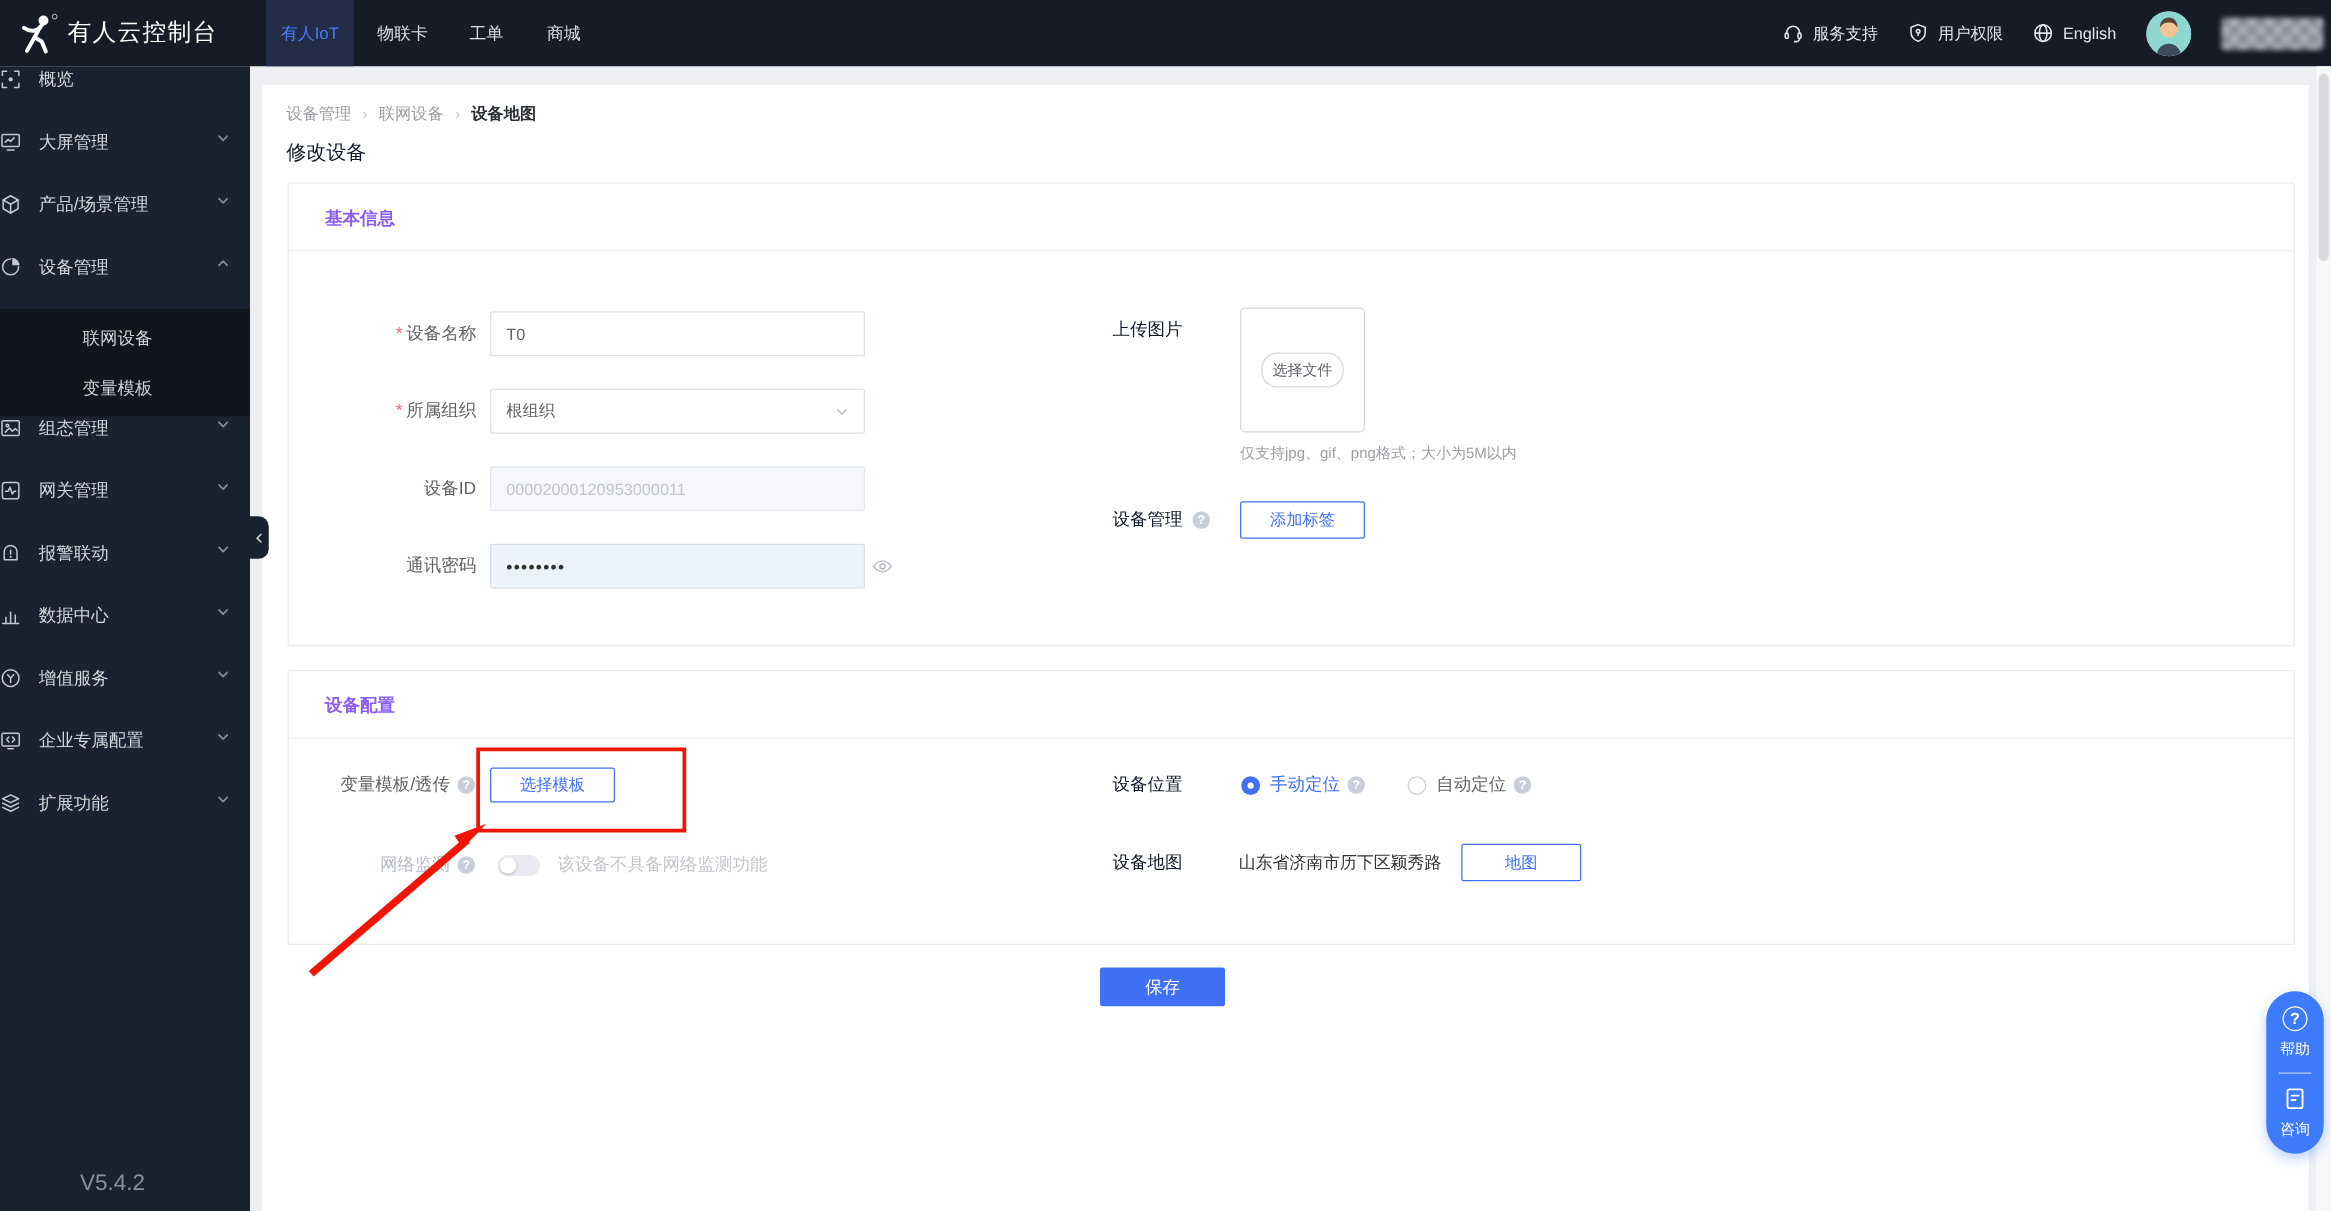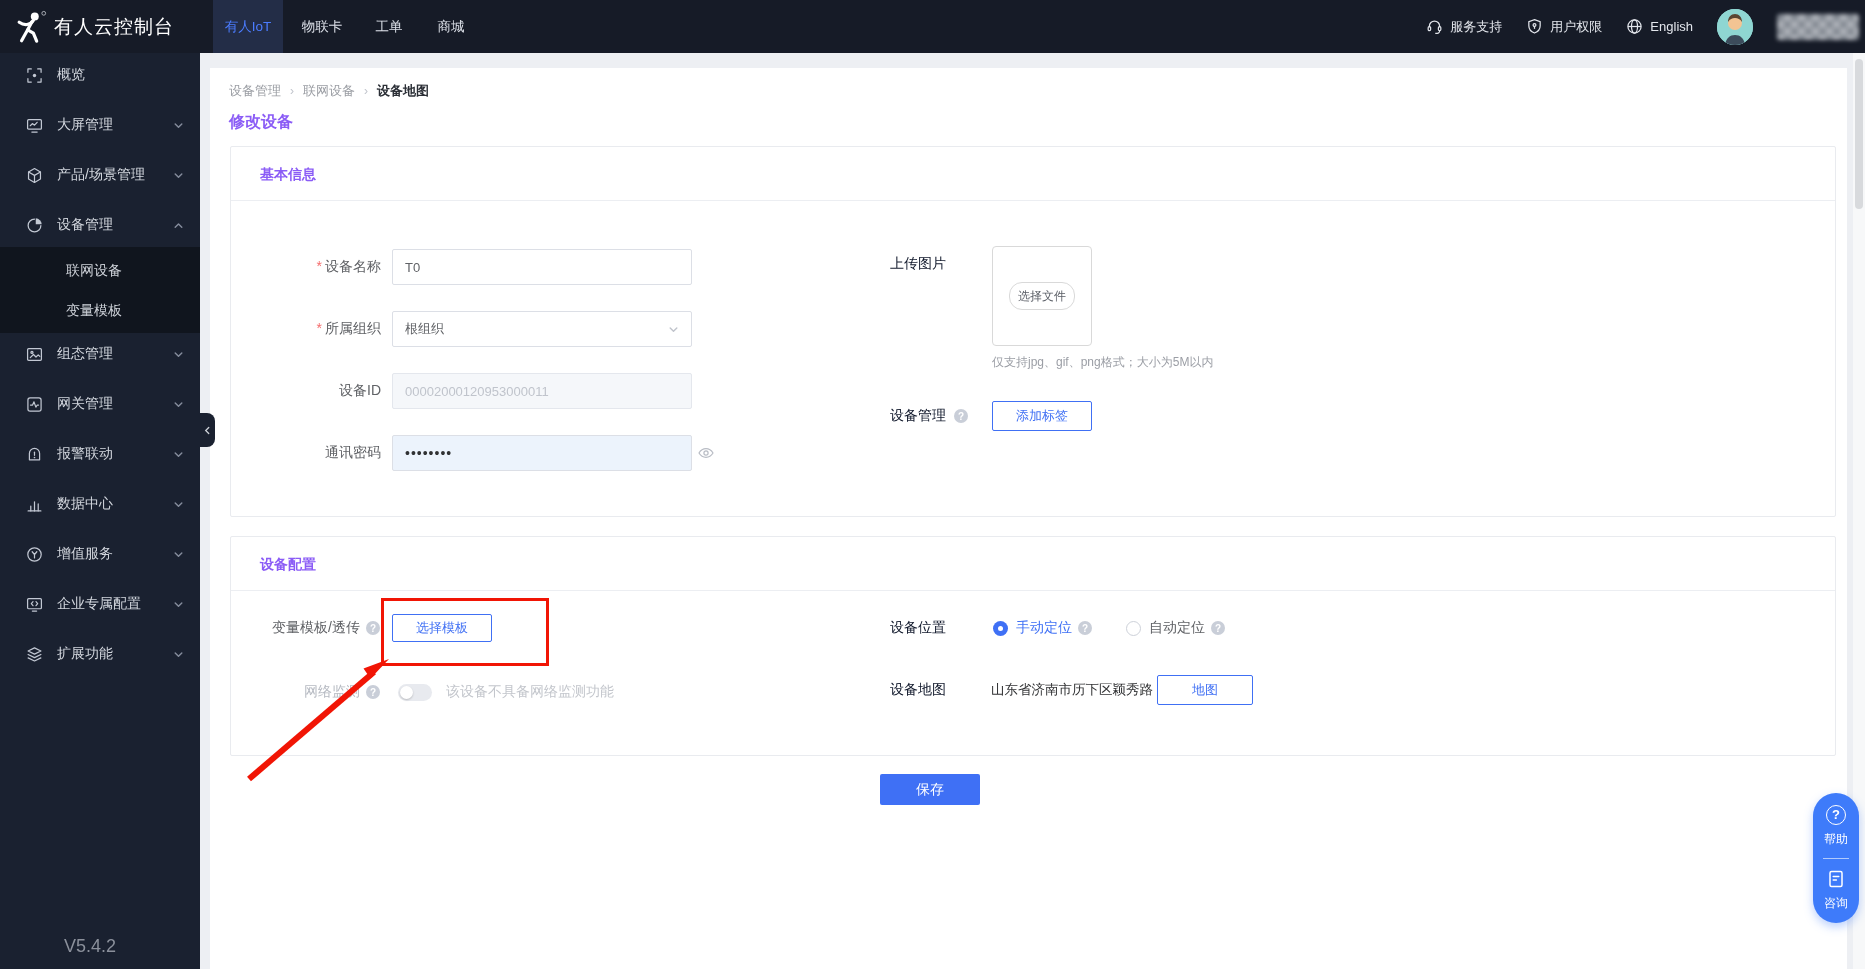--- a/index.html
+++ b/index.html
@@ -19,40 +19,40 @@
   .nav-right{position:absolute;right:6px;top:0;height:53px;display:flex;align-items:center;gap:24px}
   .nav-link{display:flex;align-items:center;gap:7px;color:#e3e6ec;font-size:13px;cursor:pointer}
   .nav-ic{width:17px;height:17px;flex:none}
   .nav-ic path,.nav-ic circle,.nav-ic rect,.nav-ic ellipse{stroke:#e3e6ec;stroke-width:1.3;fill:none}
   .avatar{width:36px;height:36px;border-radius:50%;overflow:hidden;flex:none;cursor:pointer;background:#8fd6d2}
   .name-blur{width:82px;height:26px;border-radius:3px;
     background:conic-gradient(#c7cbd1 25%,#9aa0a8 0 50%,#c7cbd1 0 75%,#9aa0a8 0) 0 0/14px 14px;
     filter:blur(2px);opacity:.85;cursor:pointer}
   
   #sidebar{position:absolute;left:0;top:53px;width:200px;height:916px;background:#1a2130;z-index:15}
-  .side-item{position:absolute;left:0;width:200px;height:40px;display:flex;align-items:center;padding-left:26px;box-sizing:border-box;cursor:pointer}
+  .side-item{position:absolute;left:0;width:200px;height:40px;display:flex;align-items:flex-start;box-sizing:border-box;cursor:pointer}
   .sicon{width:17px;height:17px;flex:none}
   .sicon path,.sicon circle,.sicon rect{stroke:#c2c8d3;stroke-width:1.15;fill:none;stroke-linecap:round;stroke-linejoin:round}
   .sicon .fl{fill:#c2c8d3;stroke:none}
   .side-label{margin-left:14px;font-size:14px;color:#d3d7de;white-space:nowrap}
   .chev{position:absolute;right:16px;width:11px;height:11px}
   .chev path{stroke:#858c9c;stroke-width:1.3;fill:none;stroke-linecap:round;stroke-linejoin:round}
   .submenu-bg{position:absolute;left:0;top:194px;width:200px;height:86px;background:#10151e}
   .sub-item{position:absolute;left:0;width:200px;height:40px;line-height:40px;padding-left:66px;box-sizing:border-box;font-size:14px;color:#ced2d9;cursor:pointer}
   .version{position:absolute;left:64px;bottom:12px;font-size:18px;color:#8b909b}
   .collapse-tab{position:absolute;left:200px;top:413px;width:15px;height:34px;background:#1a2130;border-radius:0 8px 8px 0;display:flex;align-items:center;justify-content:center;cursor:pointer;z-index:16}
   .collapse-tab svg{width:9px;height:9px}
   .collapse-tab path{stroke:#cfd3da;stroke-width:1.4;fill:none;stroke-linecap:round}
   
   #panel{position:absolute;left:210px;top:68px;width:1637px;height:901px;background:#ffffff;z-index:1}
   .crumb{font-size:13px;color:#9a9da3;display:flex;align-items:center;gap:9px}
   .crumb .sep{color:#c0c4cc;font-size:12px}
   .crumb .last{color:#2b2f36;font-weight:600}
   .crumb-item{cursor:pointer}
-  .page-title{font-size:16px;font-weight:700;color:#8b5cf6}
+  .page-title{font-size:16px;font-weight:400;color:#0f172a}
   .card{position:absolute;background:#fff;border:1px solid #e9ebef;border-radius:2px;box-sizing:border-box;z-index:2}
   .card-head{position:absolute;left:0;top:0;right:0;height:54px;border-bottom:1px solid #eceef2;box-sizing:border-box}
   .card-title{position:absolute;left:29px;top:0;line-height:54px;font-size:14px;font-weight:600;color:#8b5cf6}
   .frow{position:absolute;display:flex;align-items:center}
   .flabel{width:121px;text-align:right;font-size:14px;color:#606266;flex:none;white-space:nowrap}
   .flabel2{width:100px;text-align:right;font-size:14px;color:#606266;flex:none;white-space:nowrap}
   .rlabel{width:155px;text-align:right;font-size:14px;color:#0f172a;flex:none;white-space:nowrap}
   .req{color:#f56c6c;margin-right:3px;font-size:14px}
   .input{height:36px;width:300px;border:1px solid #dcdfe6;border-radius:2px;background:#fff;font-size:13px;color:#606266;box-sizing:border-box;padding:0 12px;margin-left:11px;outline:none;font-family:inherit}
   .input.disabled{background:#f5f7fa;border-color:#e4e7ed;color:#c0c4cc}
@@ -377,21 +377,21 @@
     <span style="margin-left:8px;font-size:14px;color:#3f70f5">手动定位</span>
     <span class="help-icon" style="margin-left:6px"></span>
     <span class="radio off" style="margin-left:34px"></span>
     <span style="margin-left:8px;font-size:14px;color:#606266">自动定位</span>
     <span class="help-icon" style="margin-left:6px"></span>
   </div>
 
   <div class="frow" style="left:560px;top:138px;height:30px">
     <span class="rlabel">设备地图</span>
     <span style="margin-left:45px;font-size:13.5px;color:#303133;white-space:nowrap">山东省济南市历下区颖秀路</span>
-    <div class="blue-btn" style="width:96px;margin-left:4px">地图</div>
+    <div class="blue-btn" style="width:96px;margin-left:16px">地图</div>
   </div>
 </div>
 
 <div class="save-btn">保存</div>
 
 <svg id="arrow-layer">
   <line x1="249" y1="779" x2="374" y2="672" stroke="#f11505" stroke-width="6"></line>
   <polygon points="389,659 370.5,678.5 363.5,668.5" fill="#f11505"></polygon>
 </svg>
 

